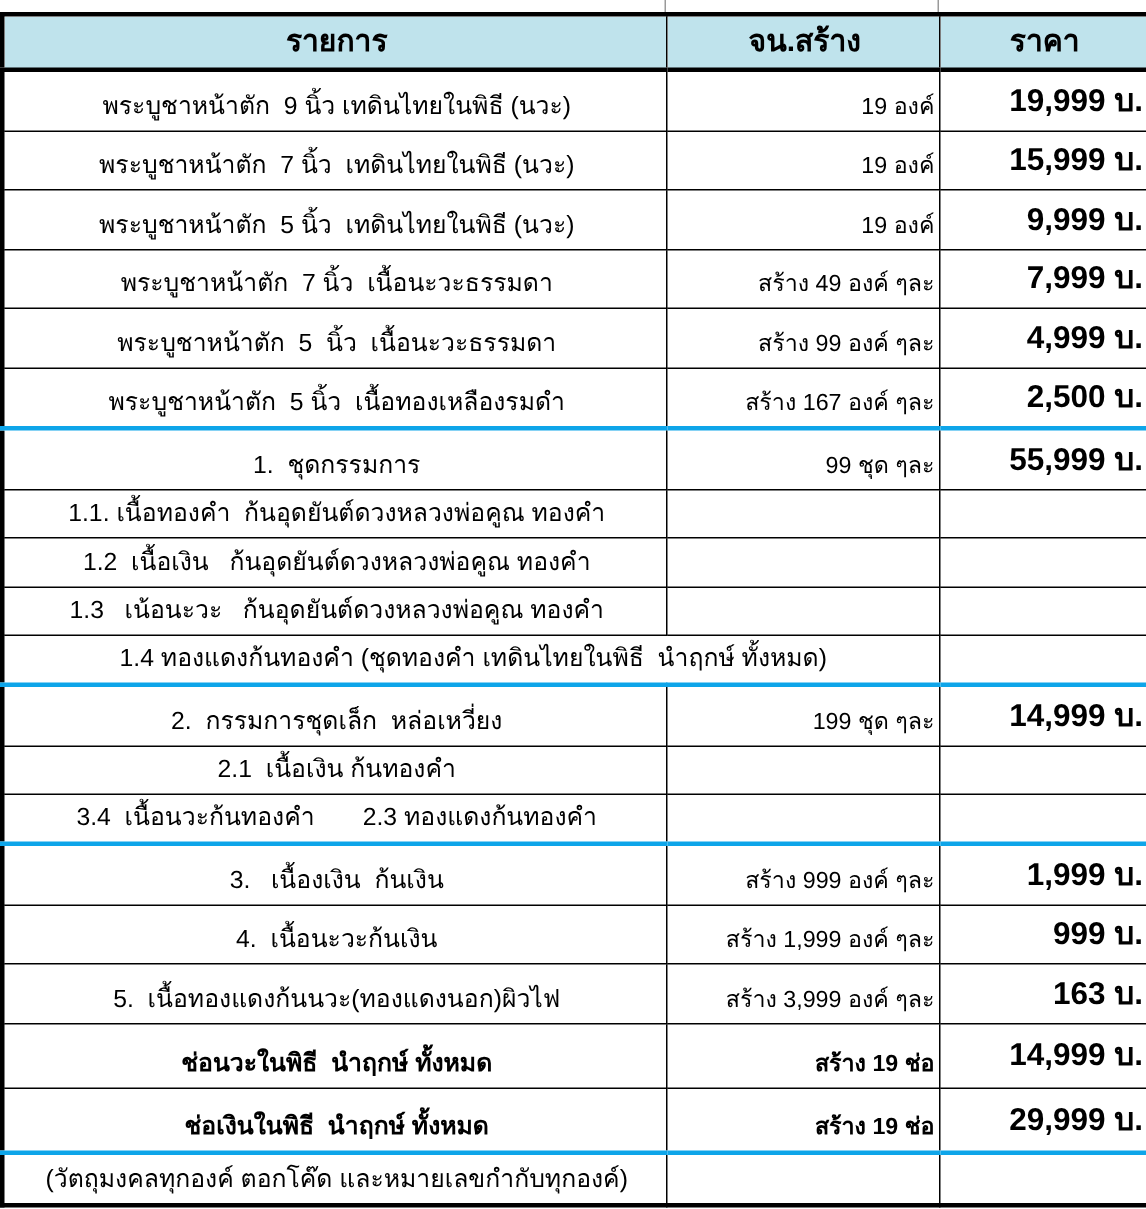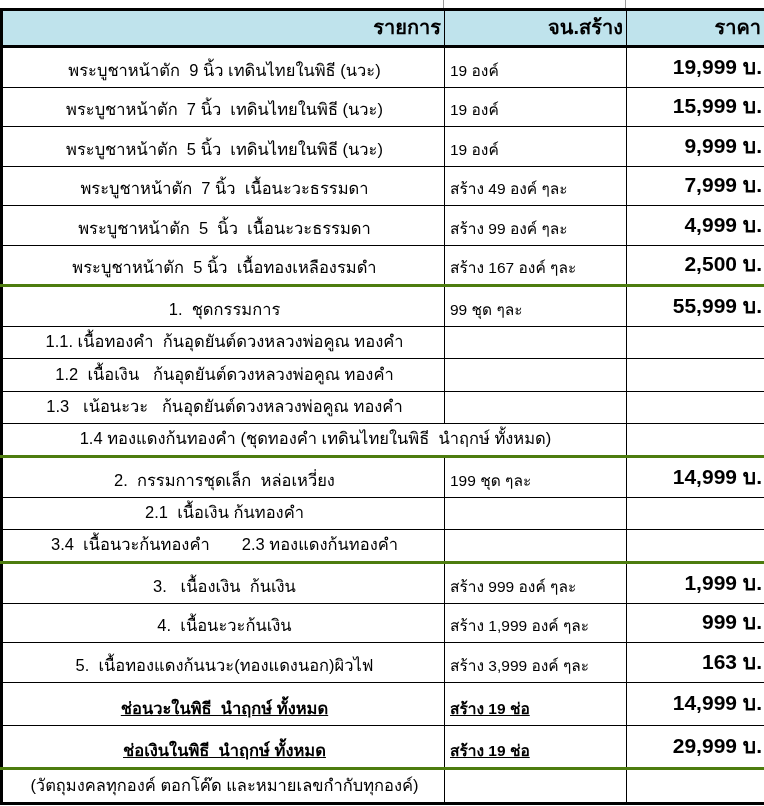--- a/index.html
+++ b/index.html
@@ -45,46 +45,46 @@
 
   th, td {
     border: 1px solid #000000;
     padding: 0 3px 4px 5px;
     vertical-align: bottom;
     overflow: hidden;
     color: #000000;
   }
   thead th {
     background: #bfe3ec;
-    text-align: right;
+    text-align: center;
     font-size: 20px;
     font-weight: bold;
     height: 32px;
     border-bottom: 3px solid #000000;
     padding-bottom: 2px;
   }
   td.item {
     text-align: center;
     font-size: 16.5px;
     white-space: pre;
   }
   td.qty {
-    text-align: left;
+    text-align: right;
     font-size: 15.5px;
     white-space: pre;
   }
   td.price {
     text-align: right;
     font-size: 21px;
     font-weight: bold;
     padding-right: 2px;
     white-space: pre;
   }
-  tr.thick-bottom td { border-bottom: 3px solid #4d7c0f; margin-top: 17px; }
-  td.bold { font-weight: bold; text-decoration: underline; }
+  tr.thick-bottom td { border-bottom: 3px solid #0ea5e9; margin-top: 17px; }
+  td.bold { font-weight: bold; }
   td.v-top { vertical-align: top; padding-top: 3px; }
   td.overflow-item { }
 </style>
 </head>
 <body>
 
 <div id="page">
   <div id="top-strip">
     <div class="stub" id="stub-1"></div>
     <div class="stub" id="stub-2"></div>

